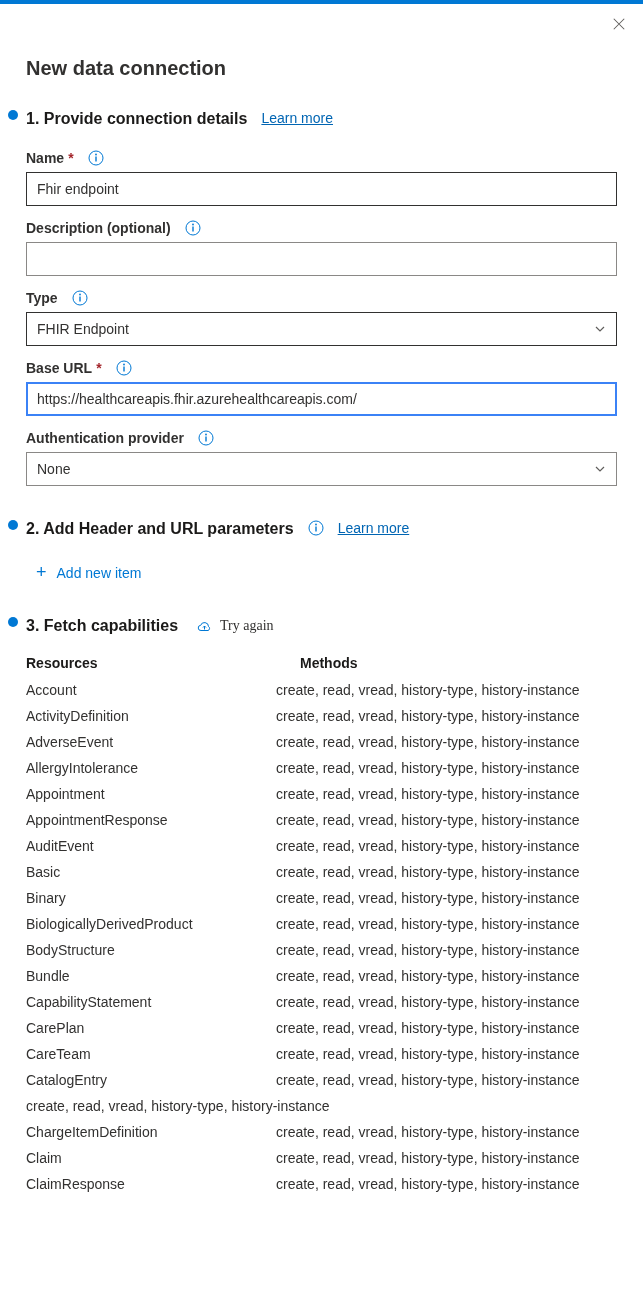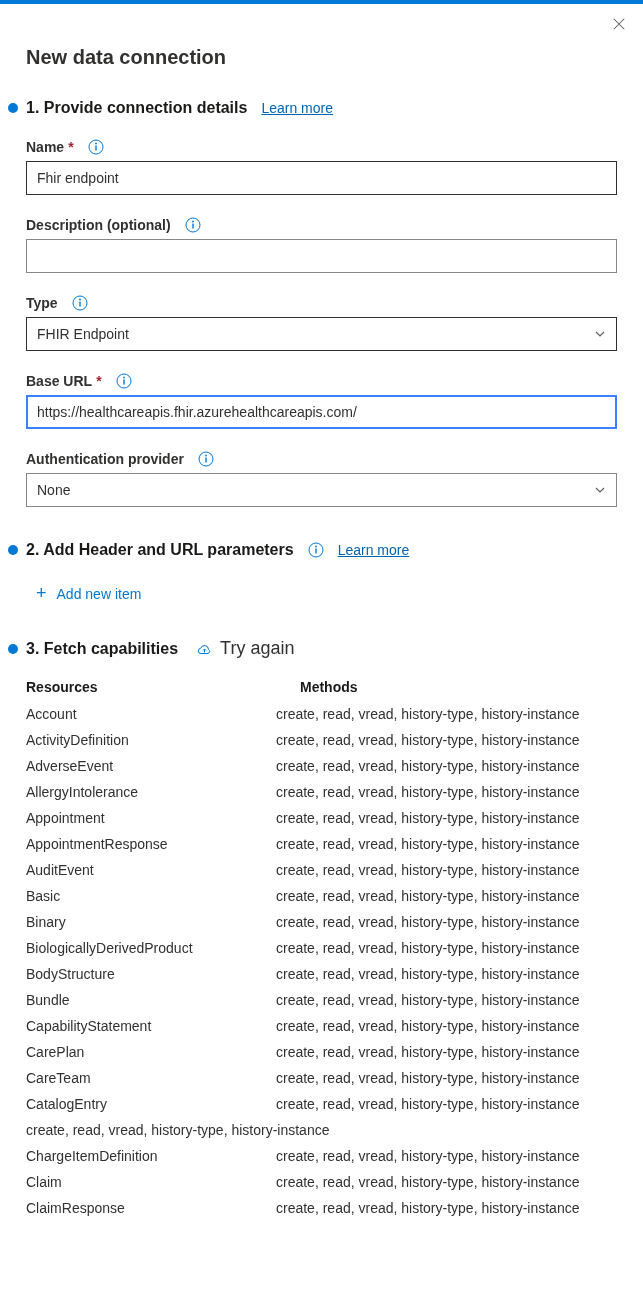--- a/index.html
+++ b/index.html
@@ -8,21 +8,21 @@
       font-size: 14px;
       color: #323130;
       background: #fff;
       width: 643px;
     }
     .topbar {
       height: 4px;
       background: #0078d4;
     }
     .panel {
-      padding: 0 26px 20px 26px;
+      padding: 11px 26px 20px 26px;
       position: relative;
     }
     .close-btn {
       position: absolute;
       right: 14px;
       top: 10px;
       width: 20px;
       height: 20px;
       cursor: pointer;
       color: #605e5c;
@@ -32,21 +32,20 @@
       justify-content: center;
     }
     .page-title {
       font-size: 20px;
       font-weight: 700;
       padding-top: 42px;
       padding-bottom: 30px;
     }
     .section-row {
       display: flex;
-      align-items: center;
       position: relative;
       margin-bottom: 22px;
     }
     .bullet {
       position: absolute;
       left: -18px;
       width: 10px;
       height: 10px;
       border-radius: 50%;
       background: #0078d4;
@@ -108,40 +107,41 @@
       background: #fff;
       display: flex;
       align-items: center;
       justify-content: space-between;
       cursor: pointer;
     }
     .select.light { border-color: #8a8886; }
     .chevron {
       width: 12px; height: 12px; color: #605e5c;
     }
-    .field-group { margin-bottom: 22px; }
+    .field-group { margin-bottom: 14px; }
     .add-item {
       display: flex;
       align-items: center;
       color: #0078d4;
       font-size: 14px;
       cursor: pointer;
       padding: 6px 0;
       margin-top: 18px;
       margin-bottom: 28px;
       margin-left: 10px;
     }
     .plus { font-size: 18px; font-weight: 300; margin-right: 10px; }
     .try-again {
       display: inline-flex;
       align-items: center;
       color: #323130;
       margin-left: 18px;
-      font-size: 18px;
-      cursor: pointer;
+      font-size: 14px;
+      cursor: pointer;
+      font-family: Liberation Serif, serif;
     }
     .try-again .cloud { color: #0078d4; margin-right: 8px; display:inline-flex; }
     .table {
       margin-top: 20px;
     }
     .thead {
       display: flex;
       font-weight: 600;
       color: #1b1a19;
       padding-bottom: 6px;

